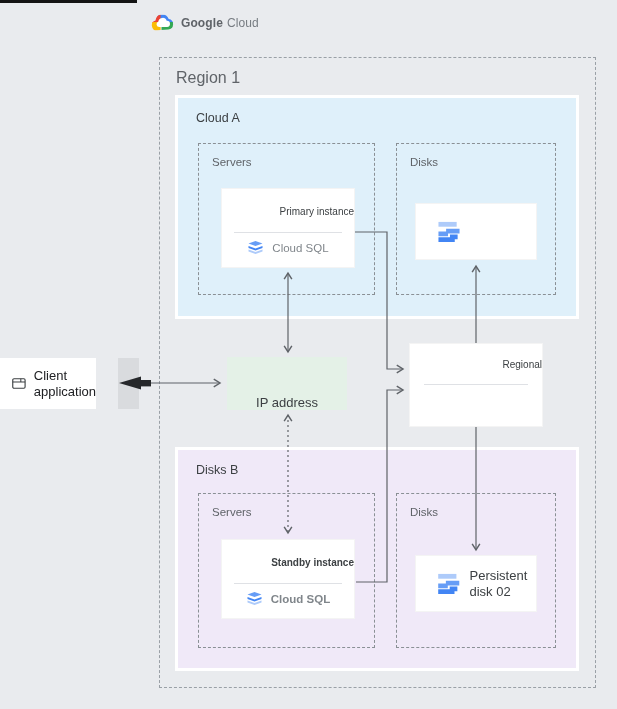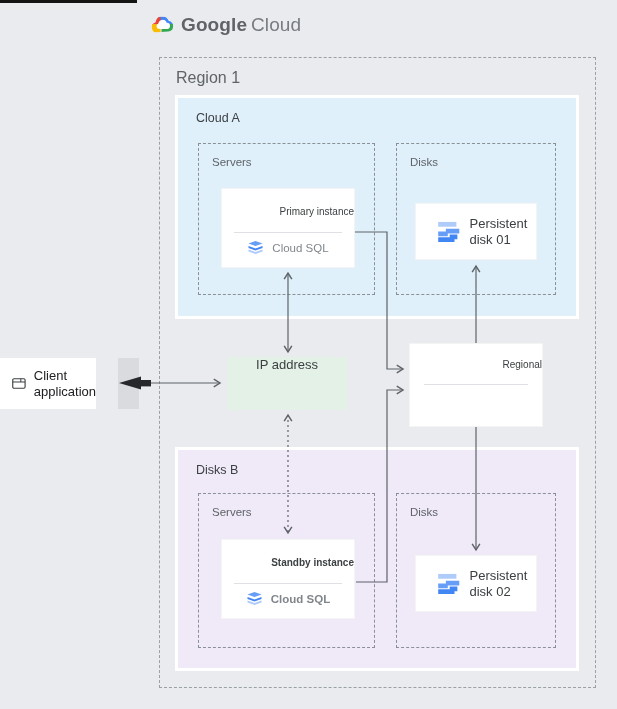--- a/index.html
+++ b/index.html
@@ -10,21 +10,21 @@
     --dash-outer:#9AA0A6; --dash-inner:#8A9095; --client-strip:#D9DBDE; --topbar:#141414;
   }
   html,body{margin:0;padding:0;}
   body{background:#fff;}
   #stage{position:relative;width:617px;height:709px;background:var(--page-bg);
     overflow:hidden;font-family:"Liberation Sans",sans-serif;}
   .abs{position:absolute;}
   .topbar{left:0;top:0;width:137px;height:3px;background:var(--topbar);}
   
   .logo{left:151px;top:14px;display:flex;align-items:center;gap:7px;}
-  .logo-text{font-size:19px;color:var(--muted-text);letter-spacing:.1px;}
+  .logo-text{font-size:12px;color:var(--muted-text);letter-spacing:.1px;}
   .logo-text .g{font-weight:700;}
   .logo-text .c{font-weight:400;color:#777C82;margin-left:4px;}
   
   .region{left:159px;top:57px;width:437px;height:631px;border:1px dashed var(--dash-outer);box-sizing:border-box;}
   .region-label{left:16px;top:11px;font-size:16px;color:var(--muted-text);}
   .zone{width:404px;height:224px;border:3px solid #fff;box-sizing:border-box;}
   .zone-a{left:175px;top:95px;background:var(--zone-a-bg);}
   .zone-b{left:175px;top:447px;background:var(--zone-b-bg);}
   .zone-label{left:18px;top:13px;font-size:12.5px;color:var(--title-text);}
   .inner-box{border:1px dashed var(--dash-inner);box-sizing:border-box;}
@@ -33,21 +33,21 @@
   .card{background:#fff;box-sizing:border-box;border:1px solid rgba(60,64,67,.06);}
   .card-title{text-align:right;font-size:10px;color:var(--title-text);padding-top:14px;line-height:18px;}
   .divider{height:1px;background:#DFE1E5;margin:11px 12px 0 12px;}
   .product{display:flex;align-items:center;justify-content:center;gap:8px;margin-top:7px;}
   .product span{font-size:11.5px;color:var(--product-text);}
   .disk-card{display:flex;align-items:center;padding-left:21px;gap:9px;}
   .disk-card .t{font-size:13px;color:var(--title-text);line-height:16px;width:68px;}
   .regional-card .card-title{padding-top:12px;}
   .regional-card .divider{margin:10px 14px 0 14px;}
   .regional-card .product{justify-content:flex-start;padding-left:15px;margin-top:9px;}
-  .ip-card{display:flex;align-items:flex-start;justify-content:center;background:var(--ip-bg);border:none;}
+  .ip-card{display:flex;align-items:flex-end;justify-content:center;background:var(--ip-bg);border:none;}
   .ip-card span{font-size:13px;color:var(--title-text);}
   .client-card{display:flex;align-items:center;padding-left:12px;gap:8px;border:none;}
   .client-card .t{font-size:13px;color:#202124;line-height:16px;width:72px;}
   .client-strip{left:118px;top:358px;width:21px;height:51px;background:var(--client-strip);}
   
   .overlay{left:0;top:0;pointer-events:none;}
   .flow{stroke:var(--line);fill:none;stroke-width:1.2px;}
   .flow-dot{stroke-dasharray:2 3;}
   .arrhead{stroke:var(--line);fill:none;stroke-width:1.5px;}
   .thick{fill:#26282B;}
@@ -120,21 +120,20 @@
       <span>Cloud SQL</span>
     </div>
   </div>
 
   <div class="abs card disk-card" style="left:415px;top:203px;width:122px;height:57px;">
     <svg width="24" height="23" viewBox="0 0 24 24">
       <rect class="pd-light" x="1" y="2" width="19" height="5"></rect>
       <path class="pd-mid" d="M9,9 H23 V14 H11 V17 H1 V12 H9 Z"></path>
       <path class="pd-dark" d="M13,15 H21 V20 H18 V23 H1 V18 H13 Z"></path>
     </svg>
-    <div class="t">Persistent disk 01</div>
   </div>
 
   <div class="abs card" style="left:221px;top:539px;width:134px;height:80px;font-weight:bold;">
     <div class="card-title">Standby instance</div>
     <div class="divider"></div>
     <div class="product">
       <svg width="17" height="16" viewBox="0 0 16 16">
         <path class="sql-top" d="M1,3.5 L8,1 L15,3.5 L8,6 Z"></path>
         <path class="sql-midl" d="M1,6 L8,8.5 L15,6 L15,8 L8,10.5 L1,8 Z"></path>
         <path class="sql-bot" d="M1,9.5 L8,12 L15,9.5 L15,11.5 L8,14 L1,11.5 Z"></path>

